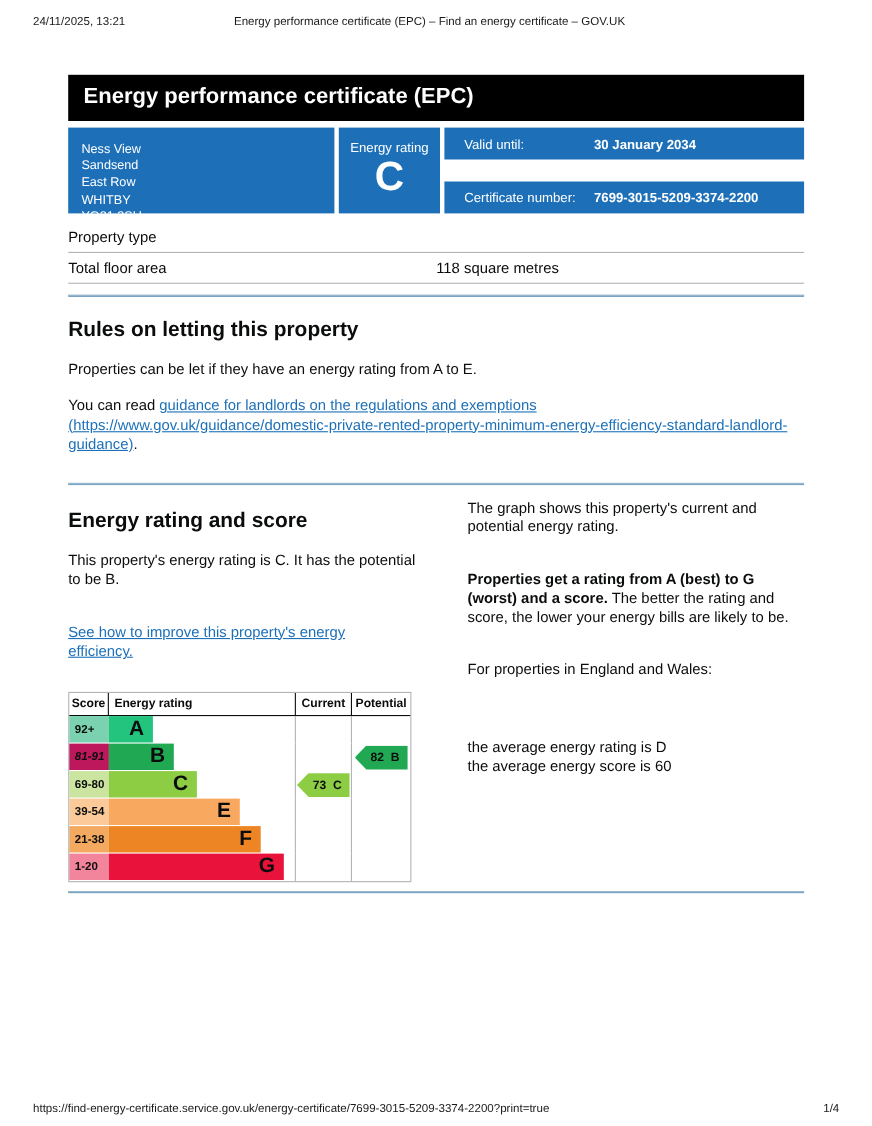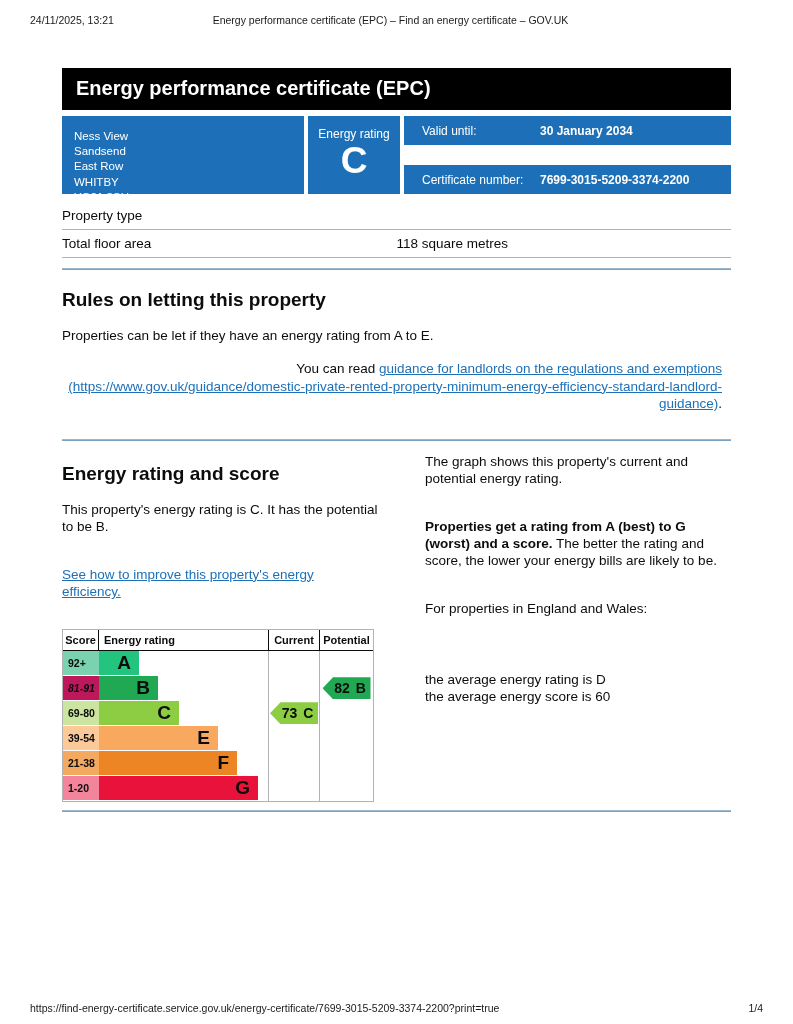--- a/index.html
+++ b/index.html
@@ -39,21 +39,21 @@
   .prop-value { width:50%; }
 
   .blue-divider { height:2px; background:#79a3c1; border-top:1px solid #9ab7cd; }
   .div-1 { margin-top:10px; }
   .div-2 { margin-top:27px; }
   .div-3 { margin-top:8px; }
 
   h2.section-heading { font-size:19px; font-weight:bold; margin-top:19px; }
   p.body-text { font-size:13.5px; line-height:1.28; margin-top:16px; }
   a.gov-link { color:#1d70b8; text-decoration:underline; }
-  .rules-read { margin-top:18px; max-width:660px;text-align:right; }
+  .rules-read { margin-top:18px; max-width:660px; }
 
   
   .two-col { display:flex; margin-top:12px; }
   .col-left { width:340px; }
   .col-left .lead { max-width:318px; }
   .improve-link { display:inline-block; margin-top:30px; font-size:13.5px; line-height:1.3; max-width:310px; }
   .col-right { width:306px; margin-left:23px; }
   .col-right p { font-size:13.5px; line-height:1.28; }
   .col-right .rp { margin-top:0; }
   .col-right .gap-lg { margin-top:30px; }
@@ -69,21 +69,21 @@
   .hc-rating { flex:1; padding-left:5px; }
   .hc-current { width:51px; justify-content:center; border-left:1px solid #0b0c0c; }
   .hc-potential { width:54px; justify-content:center; border-left:1px solid #0b0c0c; }
 
   .chart-row { display:flex; height:25px; }
   .score-cell { width:36px; font-size:10.5px; font-weight:bold; display:flex; align-items:center; padding-left:5px; margin-bottom:1px; }
   .bar-area { flex:1; position:relative; }
   .band-bar { height:24px; margin-bottom:1px; display:flex; align-items:center; justify-content:flex-end; padding-right:8px; font-size:19px; font-weight:bold; color:#0b0c0c; }
   .cur-cell { width:51px; border-left:1px solid #b1b4b6; display:flex; align-items:center; justify-content:center; }
   .pot-cell { width:54px; border-left:1px solid #b1b4b6; display:flex; align-items:center; justify-content:center; }
-  .rating-arrow { width:48px; height:22px; clip-path:polygon(0 50%, 22% 0, 100% 0, 100% 100%, 22% 100%); display:flex; align-items:center; justify-content:center; gap:6px; padding-left:7px; font-size:14px; font-weight:bold; color:#0b0c0c; }
+  .rating-arrow { width:48px; height:22px; clip-path:polygon(0 50%, 22% 0, 100% 0, 100% 100%, 22% 100%); display:flex; align-items:center; justify-content:center; gap:6px; padding-left:7px; font-size:11px; font-weight:bold; color:#0b0c0c; }
 </style>
 </head>
 <body>
 
 <div class="page">
 
   <div class="print-header">
     <span class="ph-date">24/11/2025, 13:21</span>
     <span class="ph-title">Energy performance certificate (EPC) – Find an energy certificate – GOV.UK</span>
   </div>

